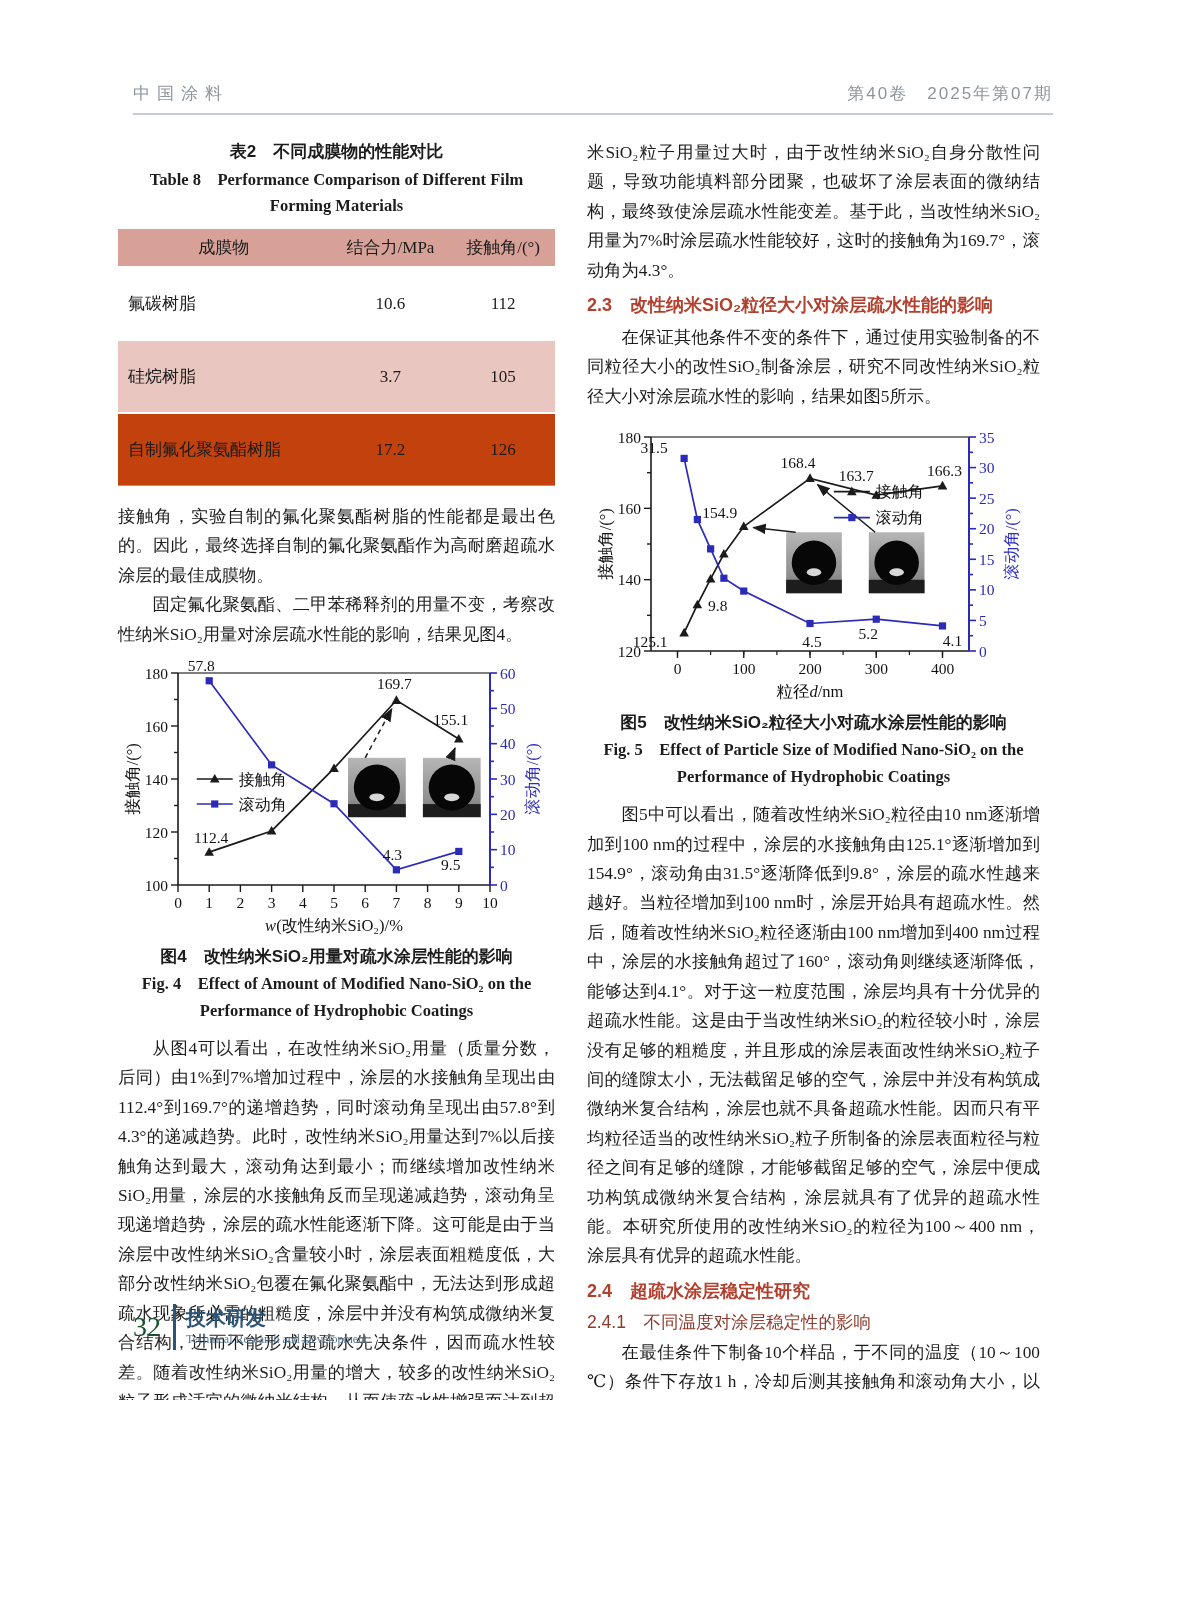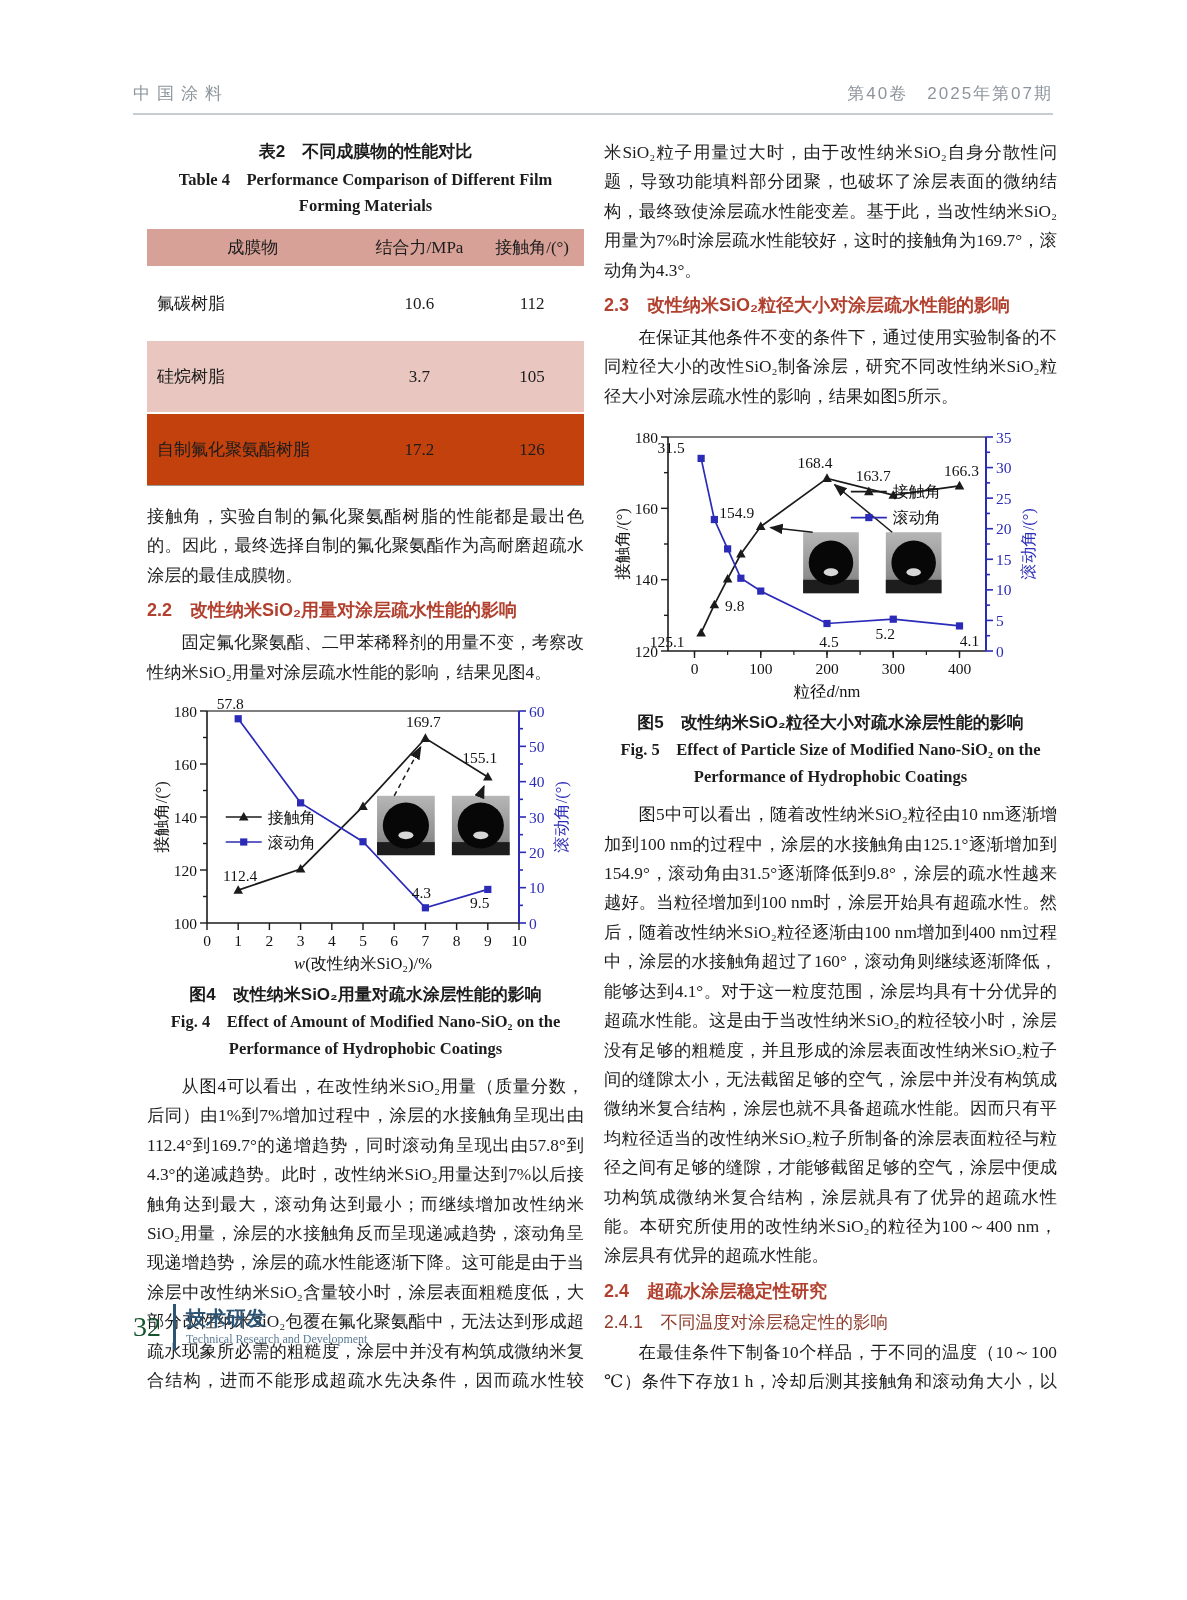--- a/index.html
+++ b/index.html
@@ -6,21 +6,21 @@
   .page{position:relative;width:1187px;height:1400px;background:#fff;overflow:hidden;
         font-family:"Liberation Serif","DejaVu Serif",serif;color:#1c1c1c;}
   
   .page-header{position:absolute;left:133px;top:82px;width:920px;display:flex;
                justify-content:space-between;align-items:baseline;color:#8d959c;
                font-size:17px;font-family:"Liberation Sans","DejaVu Sans",sans-serif;}
   .journal-name{letter-spacing:7px;}
   .issue-info{letter-spacing:2px;}
   .header-rule{position:absolute;left:133px;top:113px;width:920px;border-top:2px solid #c6ccd1;}
   
-  .columns{position:absolute;left:147px;top:138px;width:920px;display:flex;gap:20px;}
+  .columns{position:absolute;left:118px;top:138px;width:920px;display:flex;gap:32px;}
   .col-left{width:437px;}
   .col-right{width:453px;}
   p.body{font-size:17.3px;line-height:29.4px;text-align:justify;margin:0;}
   p.indent{text-indent:2em;}
   h3.sec{font-family:"Liberation Sans","DejaVu Sans",sans-serif;font-size:18px;
          font-weight:bold;margin:7px 0 5px;line-height:26px;}
   h4.subsec{font-family:"Liberation Sans","DejaVu Sans",sans-serif;font-size:17.5px;
             font-weight:500;margin:4px 0 3px;line-height:26px;}
   
   .table-block{margin:0 0 16px 0;}
@@ -59,21 +59,21 @@
     <span class="issue-info">第40卷　2025年第07期</span>
   </div>
   <div class="header-rule"></div>
 
   <div class="columns">
 
     <div class="col-left">
 
       <div class="table-block">
         <div class="tbl-caption-zh">表2　不同成膜物的性能对比</div>
-        <div class="tbl-caption-en">Table 4　Performance Comparison of Different Film
+        <div class="tbl-caption-en">Table 8　Performance Comparison of Different Film
 Forming Materials</div>
         <table class="perf">
           <thead>
             <tr class="thead-row" style="background: rgb(215, 161, 152);">
               <th>成膜物</th>
               <th>结合力/MPa</th>
               <th>接触角/(°)</th>
             </tr>
           </thead>
           <tbody>
@@ -90,21 +90,20 @@
             <tr class="alt" style="background: #c2410c;">
               <td>自制氟化聚氨酯树脂</td>
               <td>17.2</td>
               <td>126</td>
             </tr>
           </tbody>
         </table>
       </div>
 
       <p class="body">接触角，实验自制的氟化聚氨酯树脂的性能都是最出色的。因此，最终选择自制的氟化聚氨酯作为高耐磨超疏水涂层的最佳成膜物。</p>
-      <h3 class="sec" style="color: rgb(178, 64, 46);">2.2　改性纳米SiO₂用量对涂层疏水性能的影响</h3>
       <p class="body indent">固定氟化聚氨酯、二甲苯稀释剂的用量不变，考察改性纳米SiO₂用量对涂层疏水性能的影响，结果见图4。</p>
 
       <figure class="fig">
         <div id="chart-fig4" class="chart-mount"><svg viewBox="0 0 437 274" width="437" height="274">
               <defs>
                 <marker id="fig4-arw" markerWidth="9" markerHeight="8" refX="8" refY="3.5" orient="auto">
                   <path d="M0,0 L9,3.5 L0,7 Z" fill="#1b1b1b"></path>
                 </marker>
               </defs>
               <line x1="60" y1="12" x2="372" y2="12" stroke="#555" stroke-width="1.4"></line>

